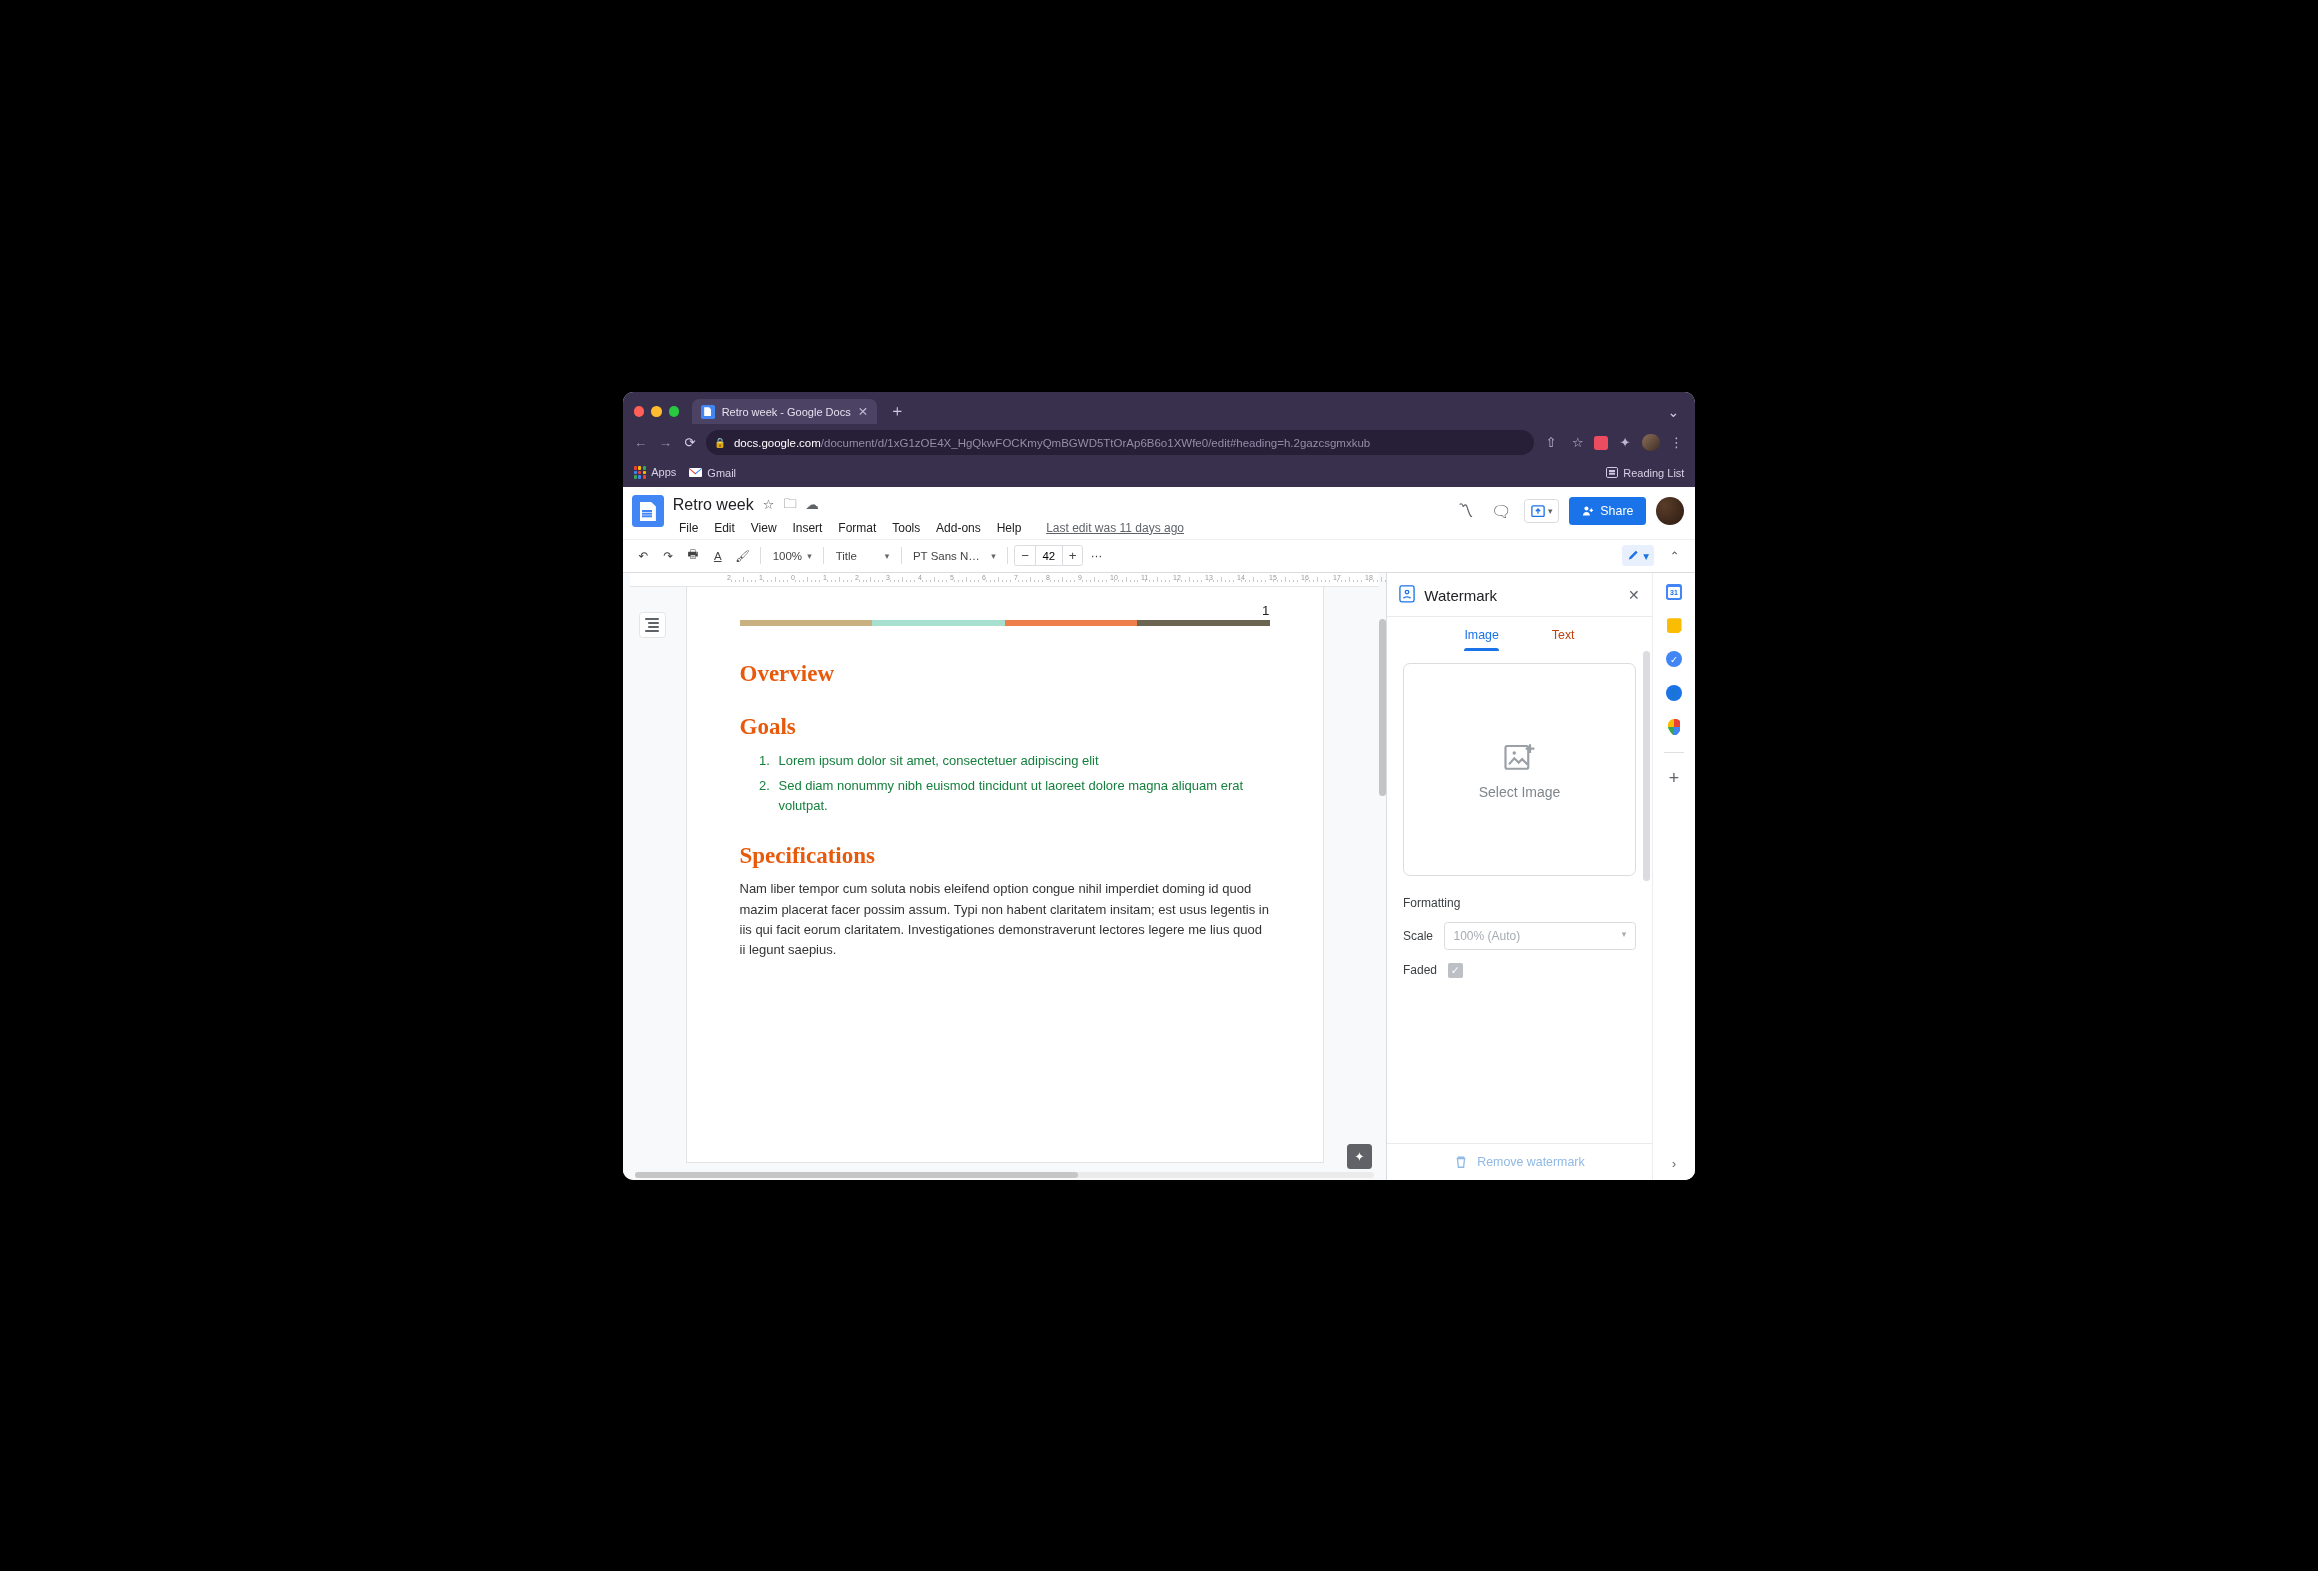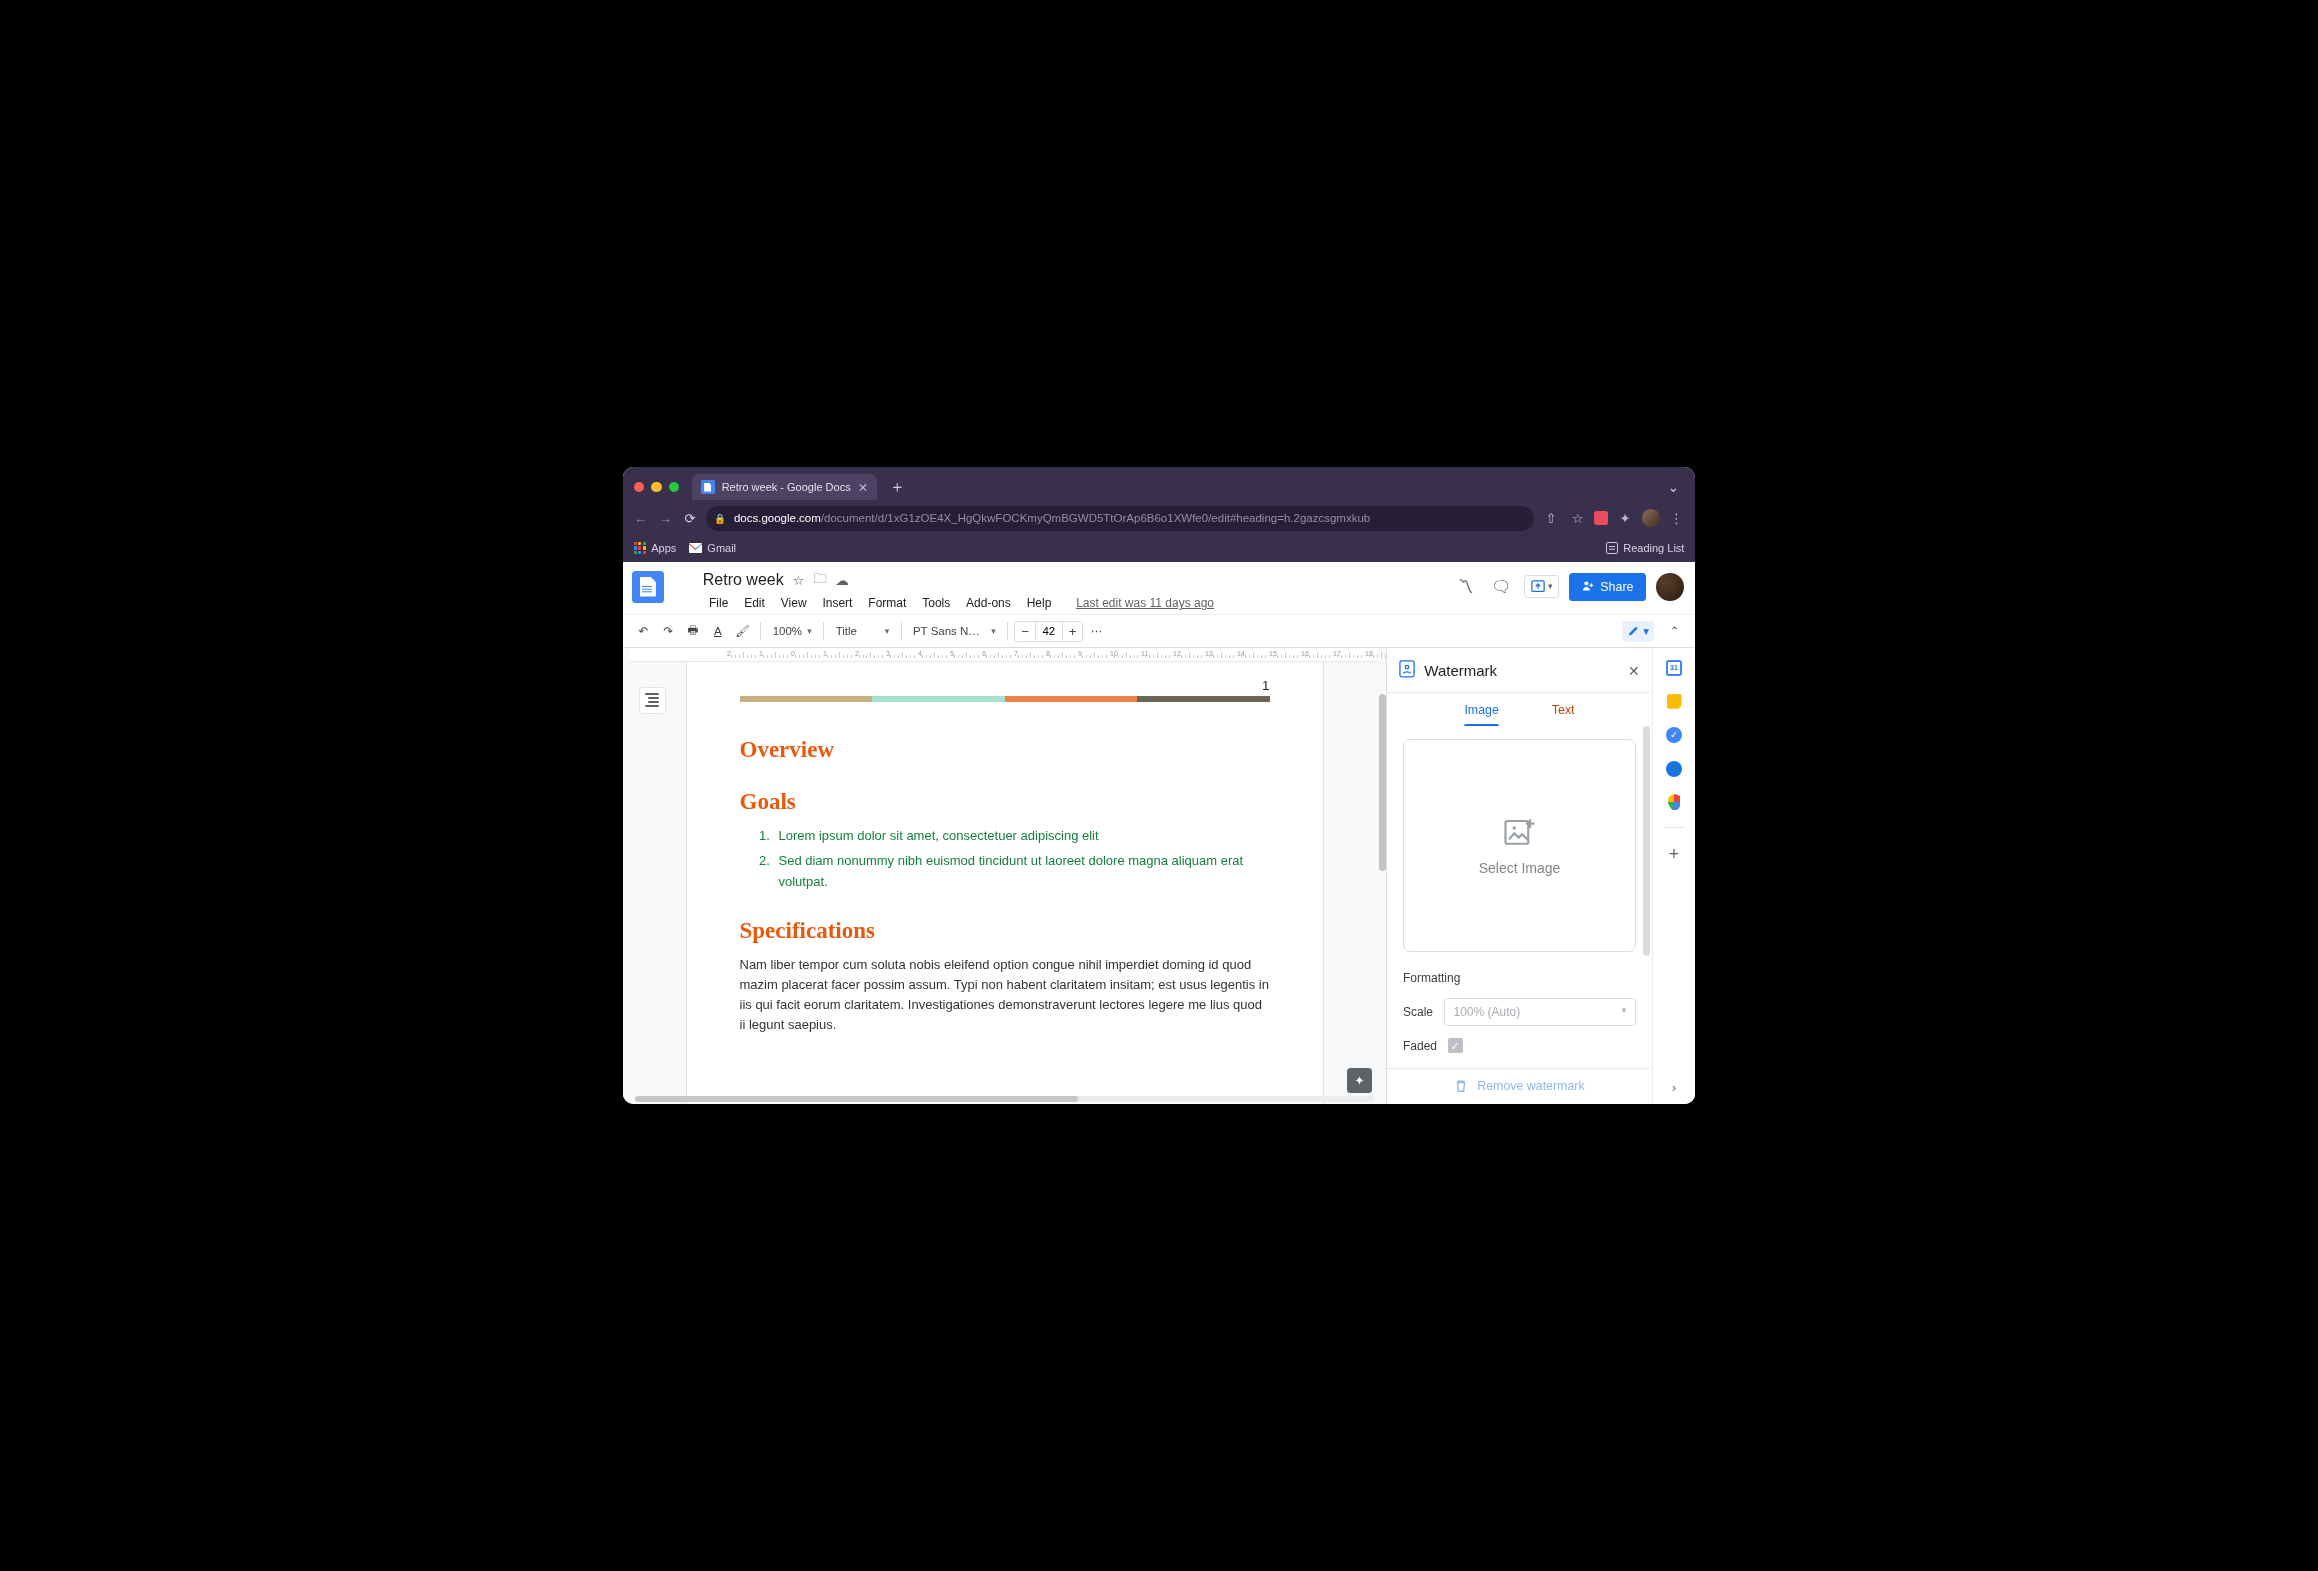--- a/index.html
+++ b/index.html
@@ -1,17 +1,17 @@
 <!DOCTYPE html>
 <html style="font-size:14px"><head>
 <meta charset="utf-8">
 <style>
   * { box-sizing: border-box; margin: 0; padding: 0; font-family: -apple-system, Arial, sans-serif; }
   body { background: #000; display: flex; align-items: center; justify-content: center; height: 100vh; overflow: hidden; }
-  .window { width: 1072px; height: 637px; background: #fff; border-radius: 10.6px; overflow: hidden; display: flex; flex-direction: column; box-shadow: 0 17.7px 53px rgba(0,0,0,0.5); }
+  .window { width: 1072px; height: 788px; background: #fff; border-radius: 10.6px; overflow: hidden; display: flex; flex-direction: column; box-shadow: 0 17.7px 53px rgba(0,0,0,0.5); }
 
   
   .chrome { background: #39304d; }
   .tab-strip { display: flex; align-items: center; height: 35px; padding: 5.3px 7px 0 10.6px; }
   .traffic { display: flex; gap: 7px; margin-right: 12.4px; }
   .traffic span { width: 10.6px; height: 10.6px; border-radius: 50%; }
   .tl-red { background: #ff5f57; } .tl-yel { background: #febc2e; } .tl-grn { background: #28c840; }
   .tab { display: flex; align-items: center; background: #4b4264; color: #e4e1ee; padding: 5.3px 8.9px; border-radius: 7px 7px 0 0; font-size: 11px; gap: 7px; }
   .tab .favicon { width: 14px; height: 14px; background: #4285f4; border-radius: 1.8px; display:flex; align-items:center; justify-content:center; }
   .tab .favicon::after { content:""; width:7px; height:8.9px; background:#fff; clip-path: polygon(0 0,70% 0,100% 25%,100% 100%,0 100%); }
@@ -44,21 +44,21 @@
   .bm-row .spacer { flex:1; }
   .reading-ico { width:11.5px; height:11.5px; border:1.3px solid #cfc9e2; border-radius:1.8px; position:relative; }
   .reading-ico::after{content:"";position:absolute;left:1.8px;right:1.8px;top:2.7px;height:1.3px;background:#cfc9e2;box-shadow:0 2.7px 0 #cfc9e2;}
 
   
   .docs-hdr { background:#fff; padding:7px 10.6px 0 8.9px; display:flex; align-items:flex-start; gap:8.9px; border-bottom:0.9px solid #fff;}
   .docs-logo { width:32px; height:32px; background:#4285f4; border-radius:3.5px; display:flex; align-items:center; justify-content:center; margin-top:1.8px;}
   .docs-logo::after { content:""; width:16px; height:19.5px; background:#fff; clip-path: polygon(0 0,68% 0,100% 26%,100% 100%,0 100%); }
   .docs-logo { position:relative; }
   .docs-logo::before { content:""; position:absolute; width:9.7px; height:1.6px; background:#4285f4; top:15px; left:10.6px; box-shadow: 0 2.7px 0 #4285f4, 0 5.3px 0 #4285f4; z-index:1;}
-  .doc-title-wrap { flex:1;margin-left:30px; }
+  .doc-title-wrap { flex:1; }
   .doc-title-row { display:flex; align-items:center; gap:8.9px; }
   .doc-title { font-size:16px; color:#202124; }
   .title-ico { color:#5f6368; font-size:13.3px; }
   .menu-bar { display:flex; gap:3.5px; font-size:12px; color:#202124; margin-top:2.7px; align-items:center;}
   .menu-bar span { padding:2.7px 6.2px; border-radius:3.5px; cursor:pointer; }
   .last-edit { color:#5f6368; text-decoration:underline; margin-left:8.9px; }
   .hdr-right { display:flex; align-items:center; gap:10.6px; margin-top:3.5px;}
   .hdr-ico { color:#5f6368; font-size:16px; width:25px; text-align:center;}
   .present-btn { border:0.9px solid #dadce0; border-radius:3.5px; padding:4.4px 5.3px; display:flex; align-items:center; gap:3.5px; color:#1a73e8;}
   .share-btn { background:#1a73e8; color:#fff; border-radius:3.5px; padding:7px 12.4px; font-size:12.4px; font-weight:500; display:flex; align-items:center; gap:6.2px;}

